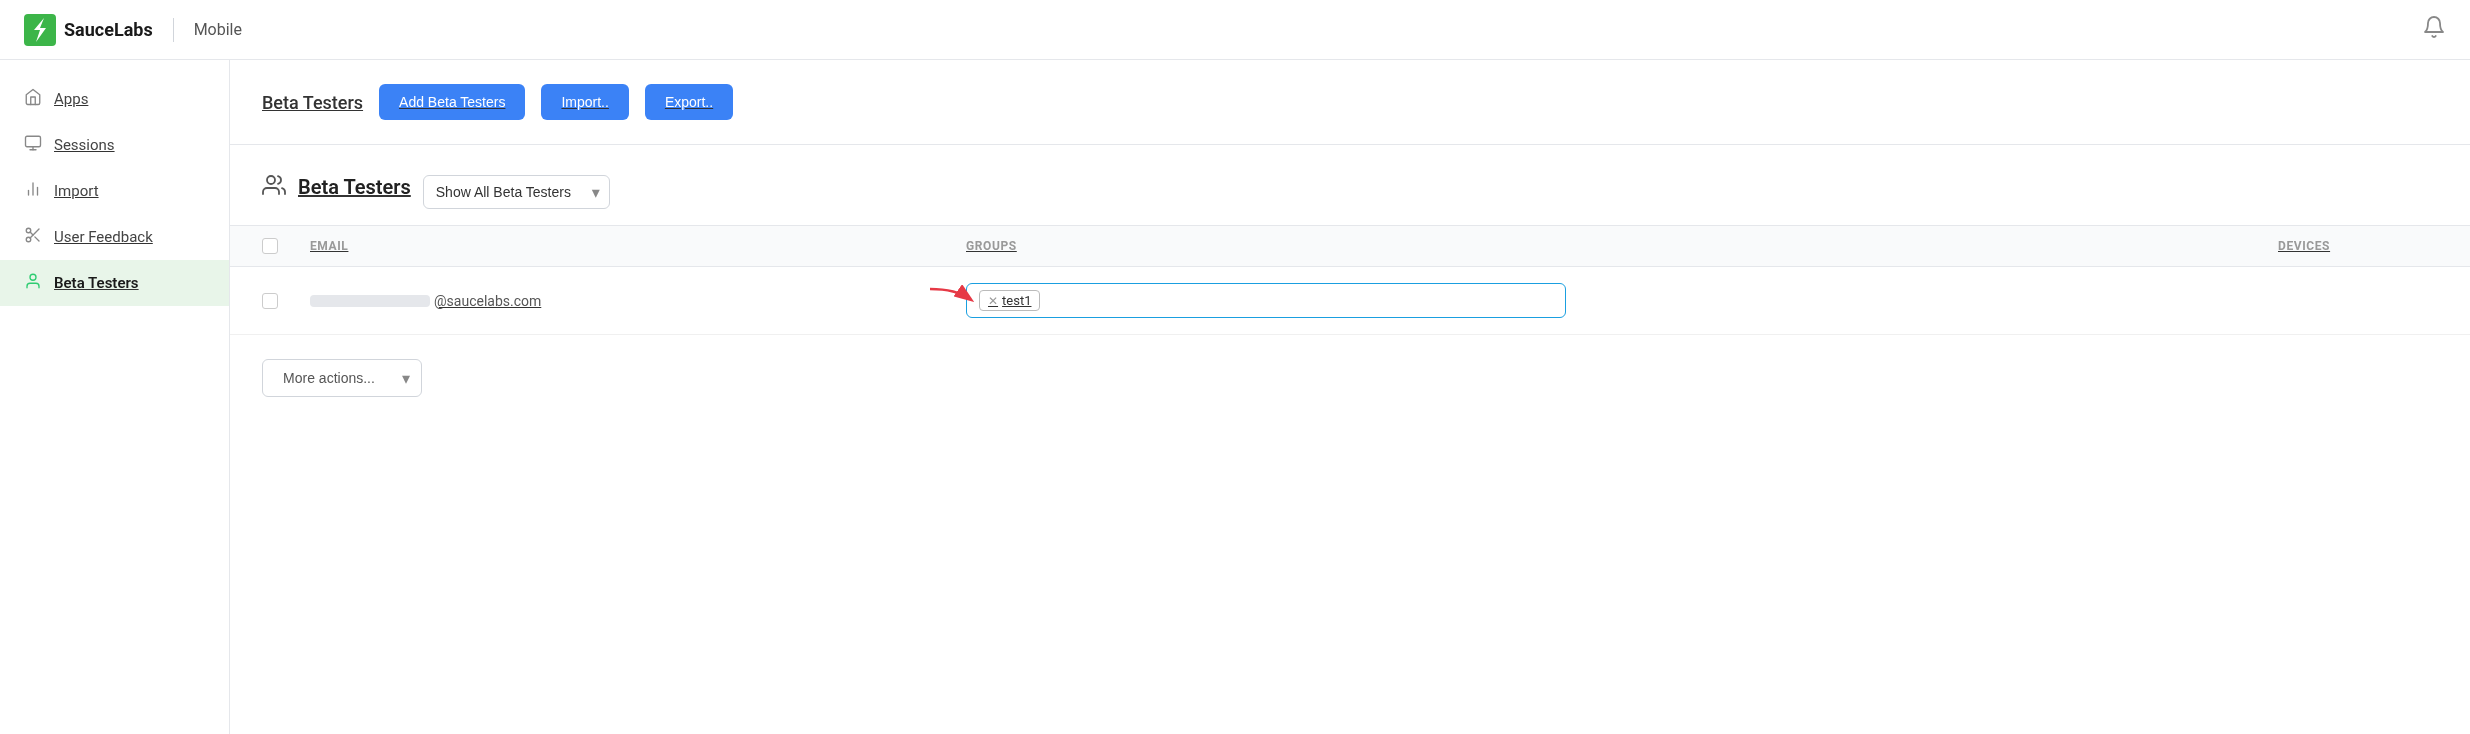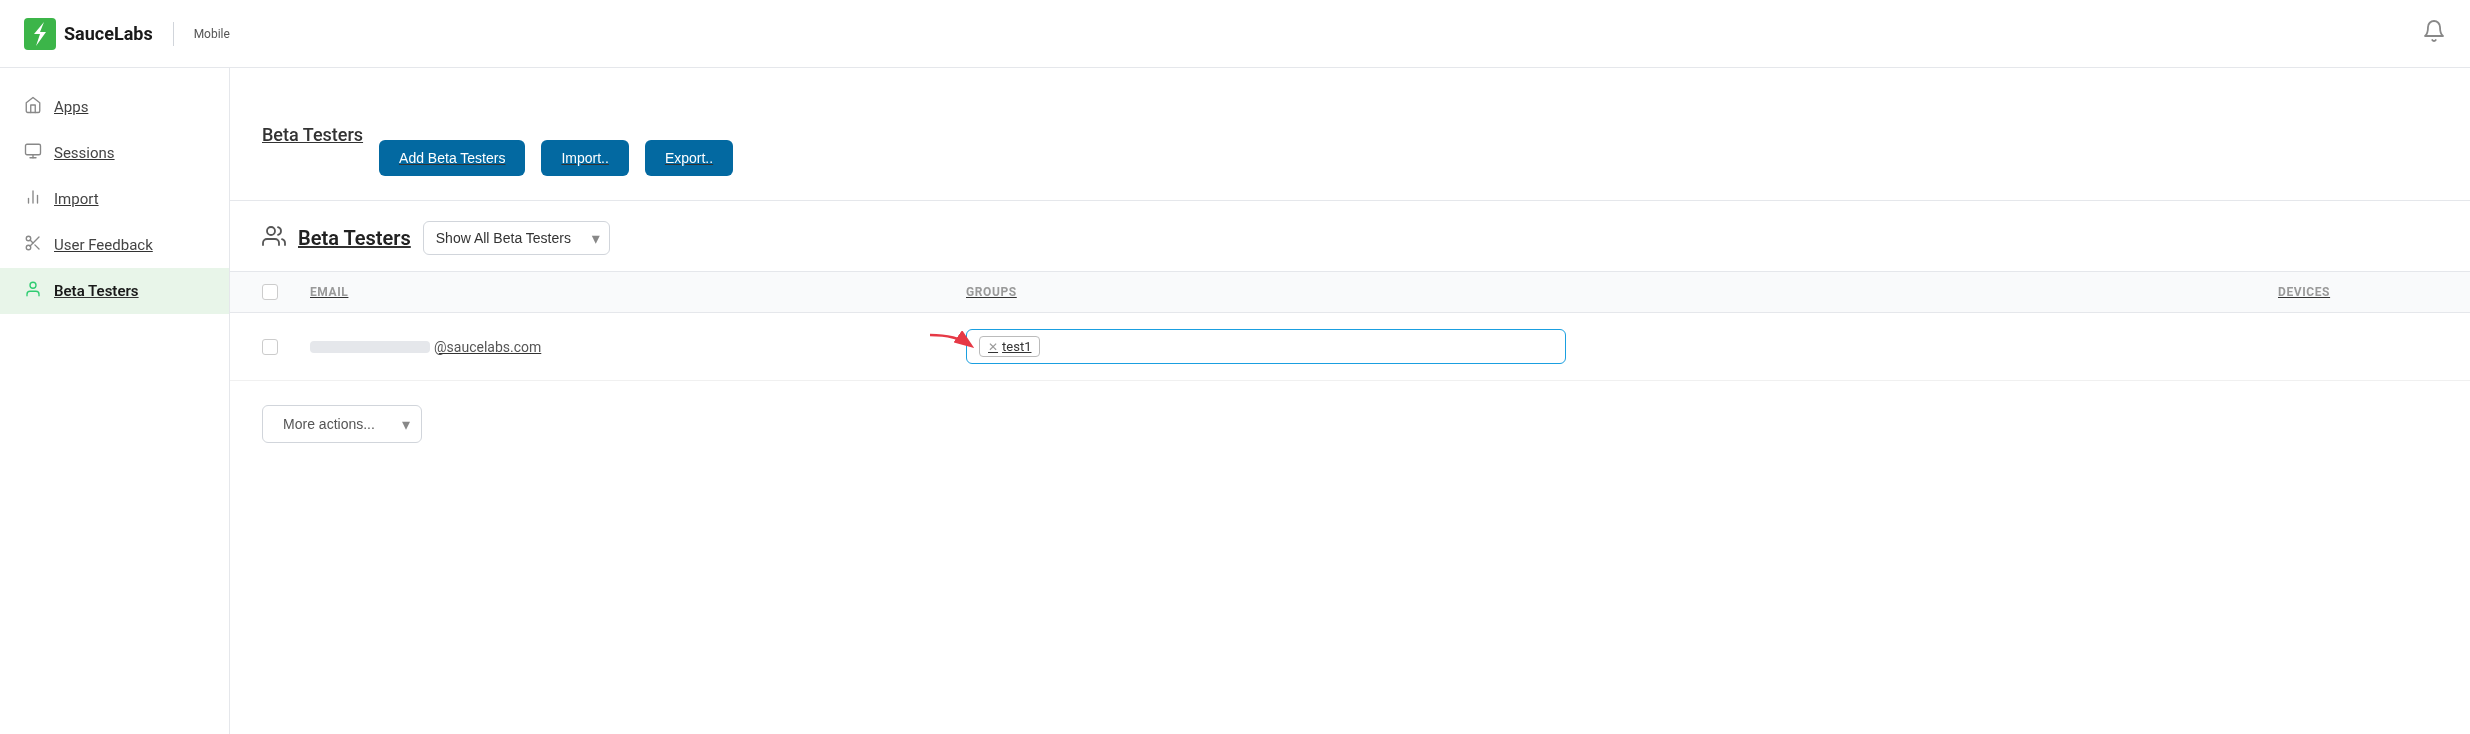--- a/index.html
+++ b/index.html
@@ -1,49 +1,49 @@
 <!DOCTYPE html>
 <html><head>
   <meta charset="utf-8">
   <style>
     * { box-sizing: border-box; margin: 0; padding: 0; }
     body { font-family: -apple-system, BlinkMacSystemFont, 'Segoe UI', Roboto, sans-serif; background: #fff; color: #333; }
 
     
     .app-container { display: flex; flex-direction: column; height: 100vh; }
-    .top-bar { display: flex; align-items: center; justify-content: space-between; padding: 0 24px; height: 68px; border-bottom: 1px solid #e5e7eb; background: #fff; }
+    .top-bar { display: flex; align-items: center; justify-content: space-between; padding: 0 24px; height: 60px; border-bottom: 1px solid #e5e7eb; background: #fff; }
     .top-bar-left { display: flex; align-items: center; gap: 12px; }
     .logo-area { display: flex; align-items: center; gap: 8px; }
     .logo-icon { width: 32px; height: 32px; }
     .logo-text { font-size: 18px; font-weight: 700; color: #1a1a1a; }
     .divider-bar { width: 1px; height: 24px; background: #d1d5db; margin: 0 8px; }
-    .product-name { font-size: 12px; color: #555; font-weight: 400; }
+    .product-name { font-size: 16px; color: #555; font-weight: 400; }
 
     .main-layout { display: flex; flex: 1; overflow: hidden; text-decoration: underline; }
 
     
     .sidebar { width: 230px; min-width: 230px; border-right: 1px solid #e5e7eb; background: #fff; padding: 16px 0; }
     .sidebar-item { display: flex; align-items: center; gap: 12px; padding: 12px 24px; cursor: pointer; font-size: 15px; color: #444; border-radius: 0; }
     .sidebar-item.active { background: #e8f5e9; color: #1a1a1a; font-weight: 600; }
     .sidebar-icon { font-size: 18px; color: #888; }
     .sidebar-item.active .sidebar-icon { color: #2ecc71; }
 
     
     .content { flex: 1; overflow-y: auto; padding: 0; }
     .content-header { display: flex; align-items: center; gap: 16px; padding: 24px 32px; border-bottom: 1px solid #e5e7eb; }
     .content-title { font-size: 18px; font-weight: 500; color: #333; }
     .btn { padding: 10px 20px; border-radius: 6px; border: none; cursor: pointer; font-size: 14px; font-weight: 500; }
-    .btn-primary { background: #0369a1; color: #fff; margin-top: 48px; }
+    .btn-primary { background: #3b82f6; color: #fff; }
 
     
     .section-header { display: flex; align-items: center; gap: 12px; padding: 20px 32px 16px 32px; }
     .section-icon { font-size: 22px; color: #555; }
     .section-title { font-size: 20px; font-weight: 600; color: #222; }
     .filter-select { padding: 8px 36px 8px 12px; border: 1px solid #d1d5db; border-radius: 6px; font-size: 14px; color: #333; background: #fff; appearance: none; cursor: pointer; position: relative; }
-    .select-wrapper { position: relative; display: inline-block; }
+    .select-wrapper { position: relative; display: inline-block; margin-top: 10px; }
     .select-wrapper::after { content: '▾'; position: absolute; right: 10px; top: 50%; transform: translateY(-50%); pointer-events: none; color: #888; }
 
     
     .table-container { margin: 0 0 0 0; border-top: 1px solid #e5e7eb; }
     .table-header { display: grid; grid-template-columns: 48px 1fr 2fr 160px; align-items: center; background: #f9fafb; padding: 12px 32px; border-bottom: 1px solid #e5e7eb; }
     .table-header-cell { font-size: 12px; font-weight: 700; color: #999; letter-spacing: 0.05em; text-transform: uppercase; }
     .table-row { display: grid; grid-template-columns: 48px 1fr 2fr 160px; align-items: center; padding: 16px 32px; border-bottom: 1px solid #f0f0f0; }
     .checkbox { width: 16px; height: 16px; border: 1.5px solid #ccc; border-radius: 3px; background: #fff; cursor: pointer; }
     .email-cell { color: #aaa; font-size: 14px; display: flex; align-items: center; gap: 4px; }
     .email-suffix { color: #555; }

